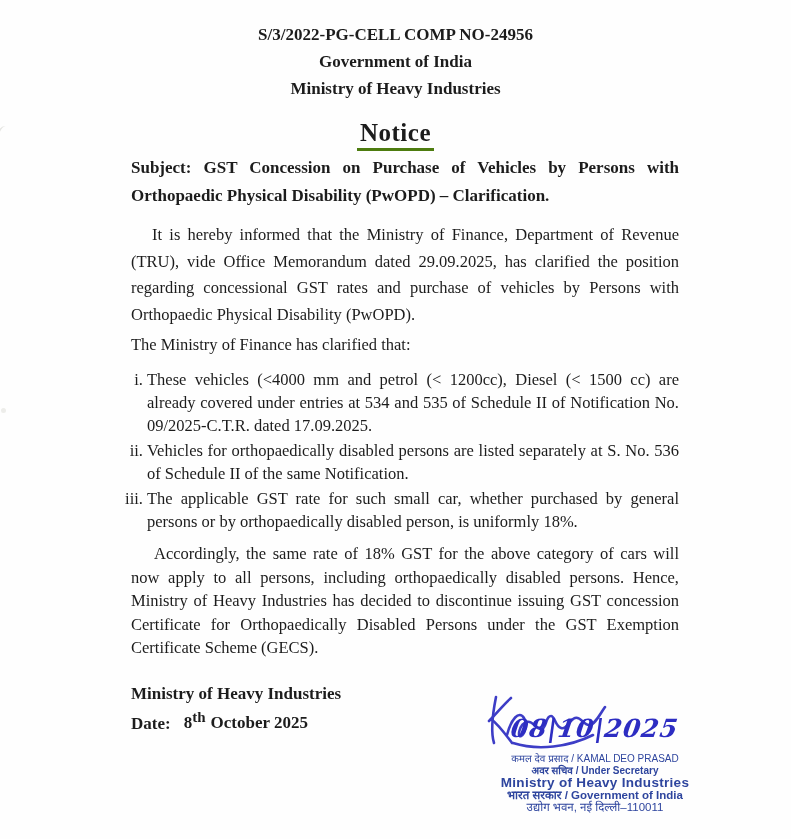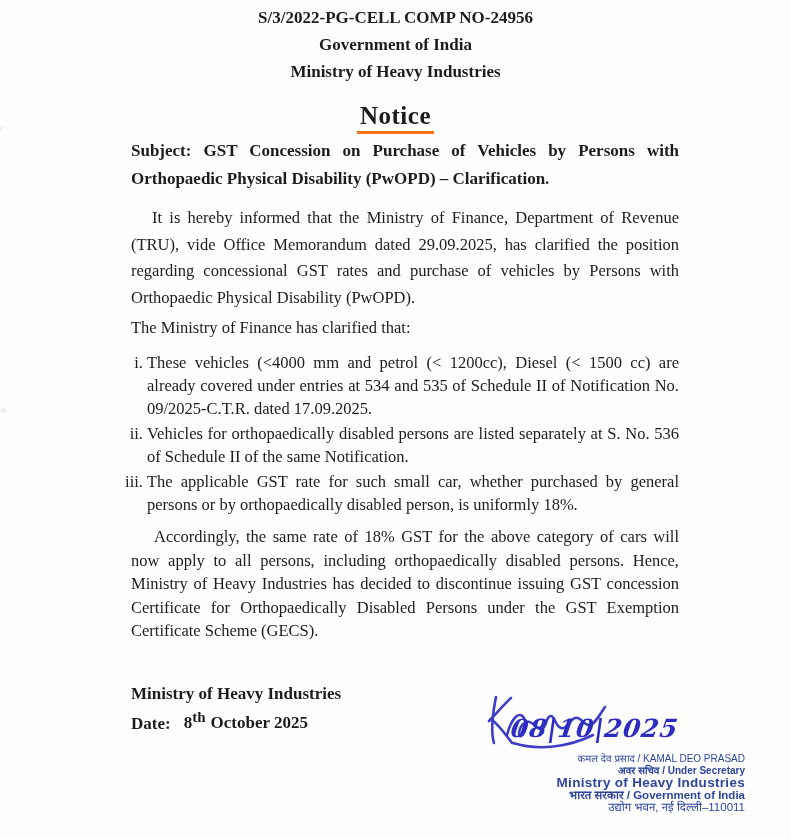--- a/index.html
+++ b/index.html
@@ -7,25 +7,25 @@
     position:relative;
     width:791px; height:839px;
     margin:0 auto;
     background:#fefefe;
     font-family:"Liberation Serif","DejaVu Serif",serif;
     color:#1c1c1c;
     overflow:hidden;
     box-sizing:border-box;
   }
   
-  .doc-header { text-align:center; padding-top:4px; font-weight:bold; font-size:17px; line-height:27px; }
+  .doc-header { text-align:center; padding-top:21px; font-weight:bold; font-size:17px; line-height:27px; }
   .title-wrap { text-align:center; margin-top:17px; }
   .doc-title {
     display:inline-block; font-size:25px; font-weight:bold;
-    border-bottom:3px solid #f97316; padding:0 3px 1px;
+    border-bottom:3px solid #4d7c0f; padding:0 3px 1px;
     letter-spacing:.5px;
   }
   
   .content { margin:0 112px 0 131px; }
   .subject { margin:3px 0 0; font-weight:bold; font-size:17px; line-height:27.5px; text-align:justify; }
   .para { font-size:16.5px; text-align:justify; }
   .p-intro { margin:13px 0 0; line-height:26.5px; text-indent:21px; }
   .p-clarify { margin:3px 0 0; line-height:27px; }
   .roman-list { margin:10px 0 0 16px; }
   .list-item { position:relative; font-size:16.5px; line-height:23px; text-align:justify; margin:0 0 2px; }
@@ -39,21 +39,21 @@
   
   .sig-block { position:absolute; left:445px; top:690px; width:300px;
                font-family:"Liberation Sans","DejaVu Sans",sans-serif; }
   .sig-svg { position:absolute; left:38px; top:0; }
   .sig-date {
     position:absolute; left:66px; top:24px;
     font-family:"DejaVu Serif",serif; font-style:italic; font-weight:bold;
     font-size:25px; color:#2d2dc2; transform:skewX(-8deg);
     letter-spacing:1px; white-space:nowrap;
   }
-  .stamp { position:absolute; top:63px; left:0; width:100%; text-align:right; color:#2e459e; }
+  .stamp { position:absolute; top:63px; left:0; width:100%; text-align:center; color:#2e459e; }
   .stamp > div { line-height:12px; white-space:nowrap; }
   .stamp-l1 { font-size:10px; }
   .stamp-l2 { font-size:10px; font-weight:bold; }
   .stamp-l3 { font-size:11px; }
   .stamp-l4 { font-size:13.5px; font-weight:bold; letter-spacing:.3px; }
   .stamp-l5 { font-size:11.5px; font-weight:bold; }
   .stamp-l6 { font-size:11.5px; }
   .stamp-l7 { font-size:11px; font-weight:bold; color:#5b79cf; }
   
   .artifact { position:absolute; background:transparent; opacity:.65; }

